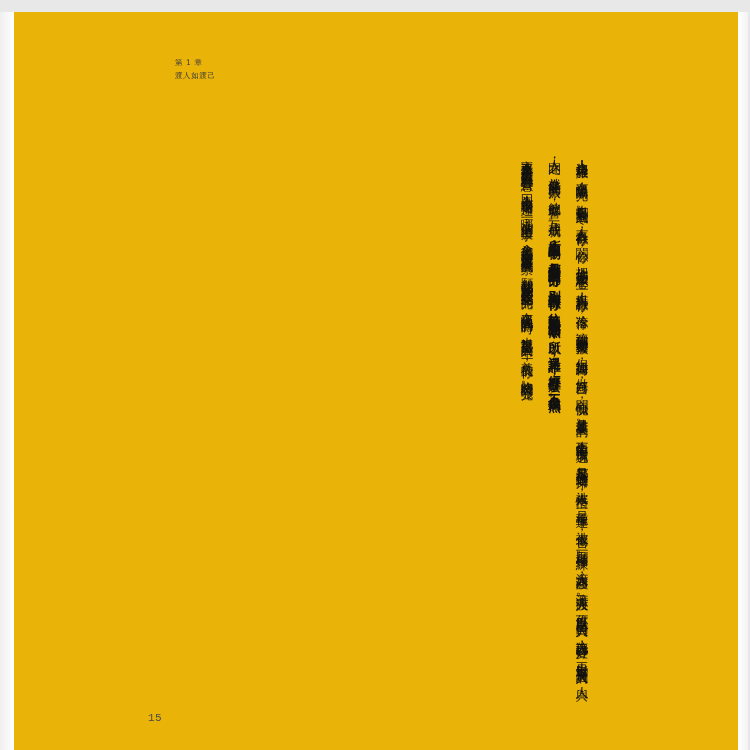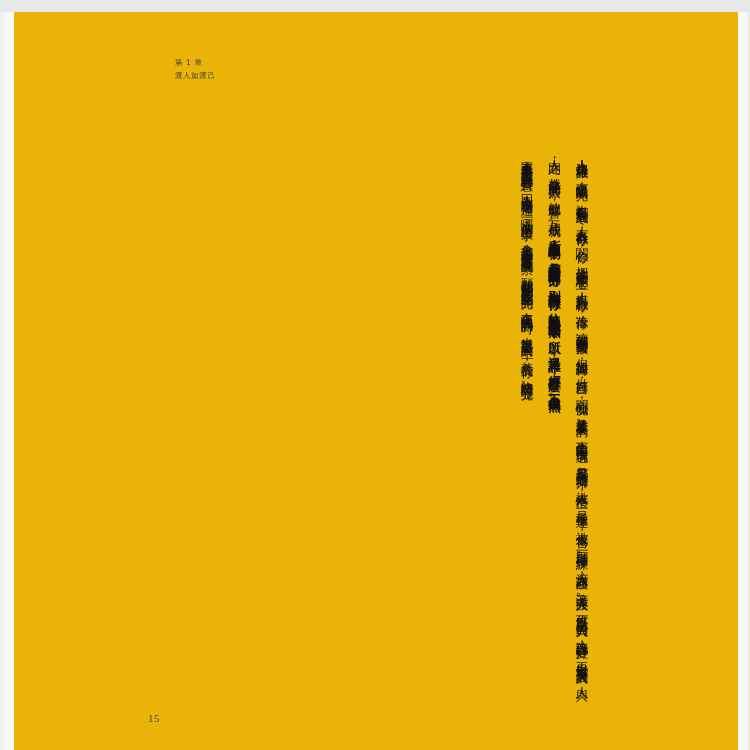--- a/index.html
+++ b/index.html
@@ -61,21 +61,21 @@
     text-indent: 0;
   }
   .vtext .bold {
     font-weight: bold;
   }
   
   .folio {
     position: absolute;
     left: 148px;
     top: 700px;
-    font-family: Liberation Serif, serif;
+    font-family: Liberation Mono, monospace;
     font-size: 11px;
     color: #4a4a4a;
     letter-spacing: 0.5px;
   }
   
   .page-shadow-left {
     position: absolute;
     left: 0;
     top: 0;
     width: 14px;

